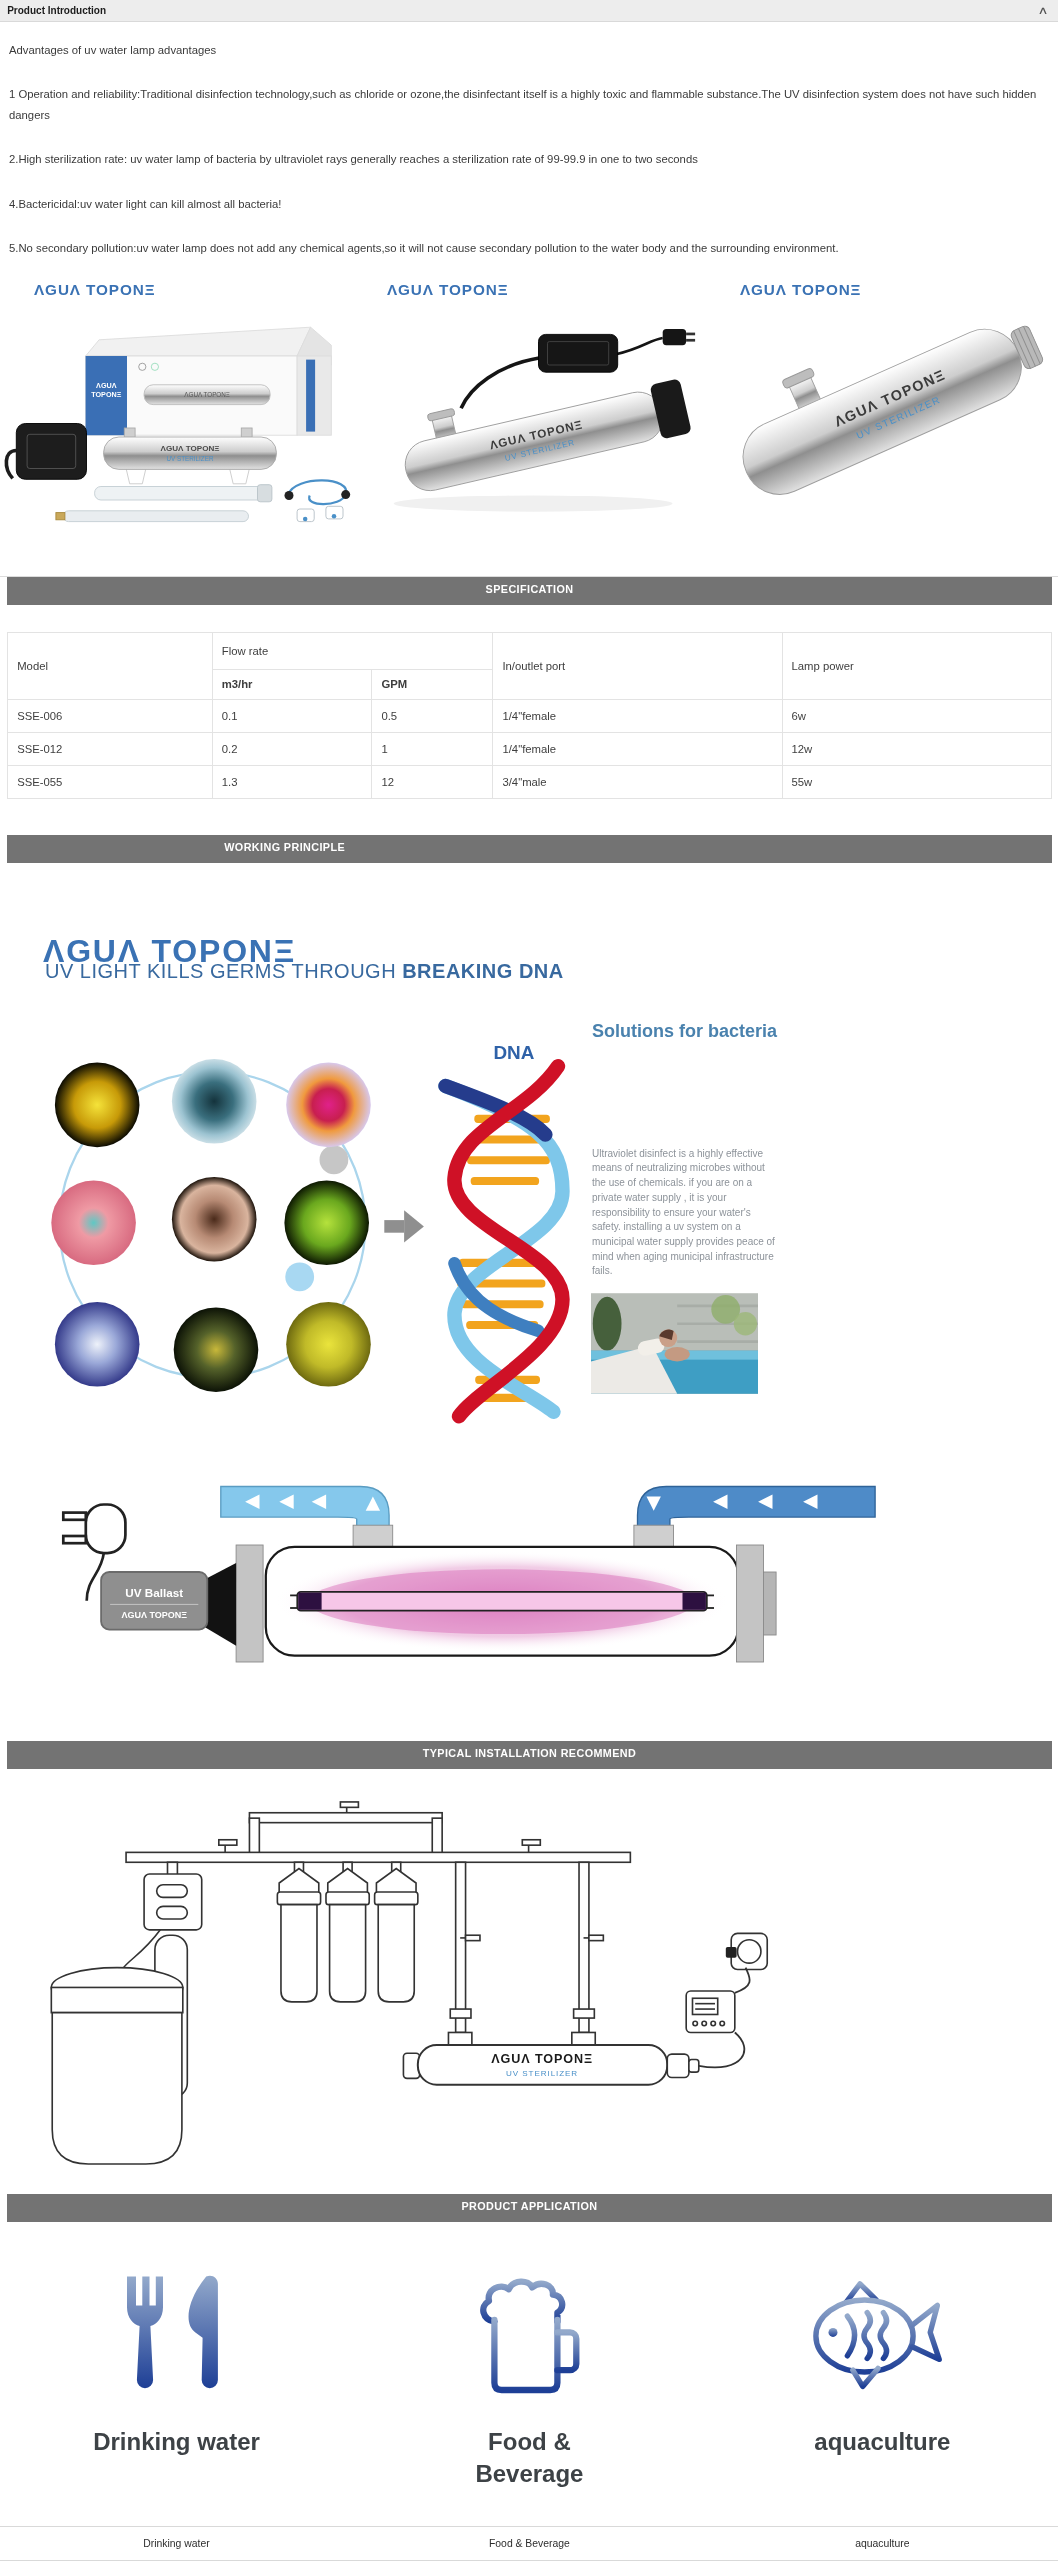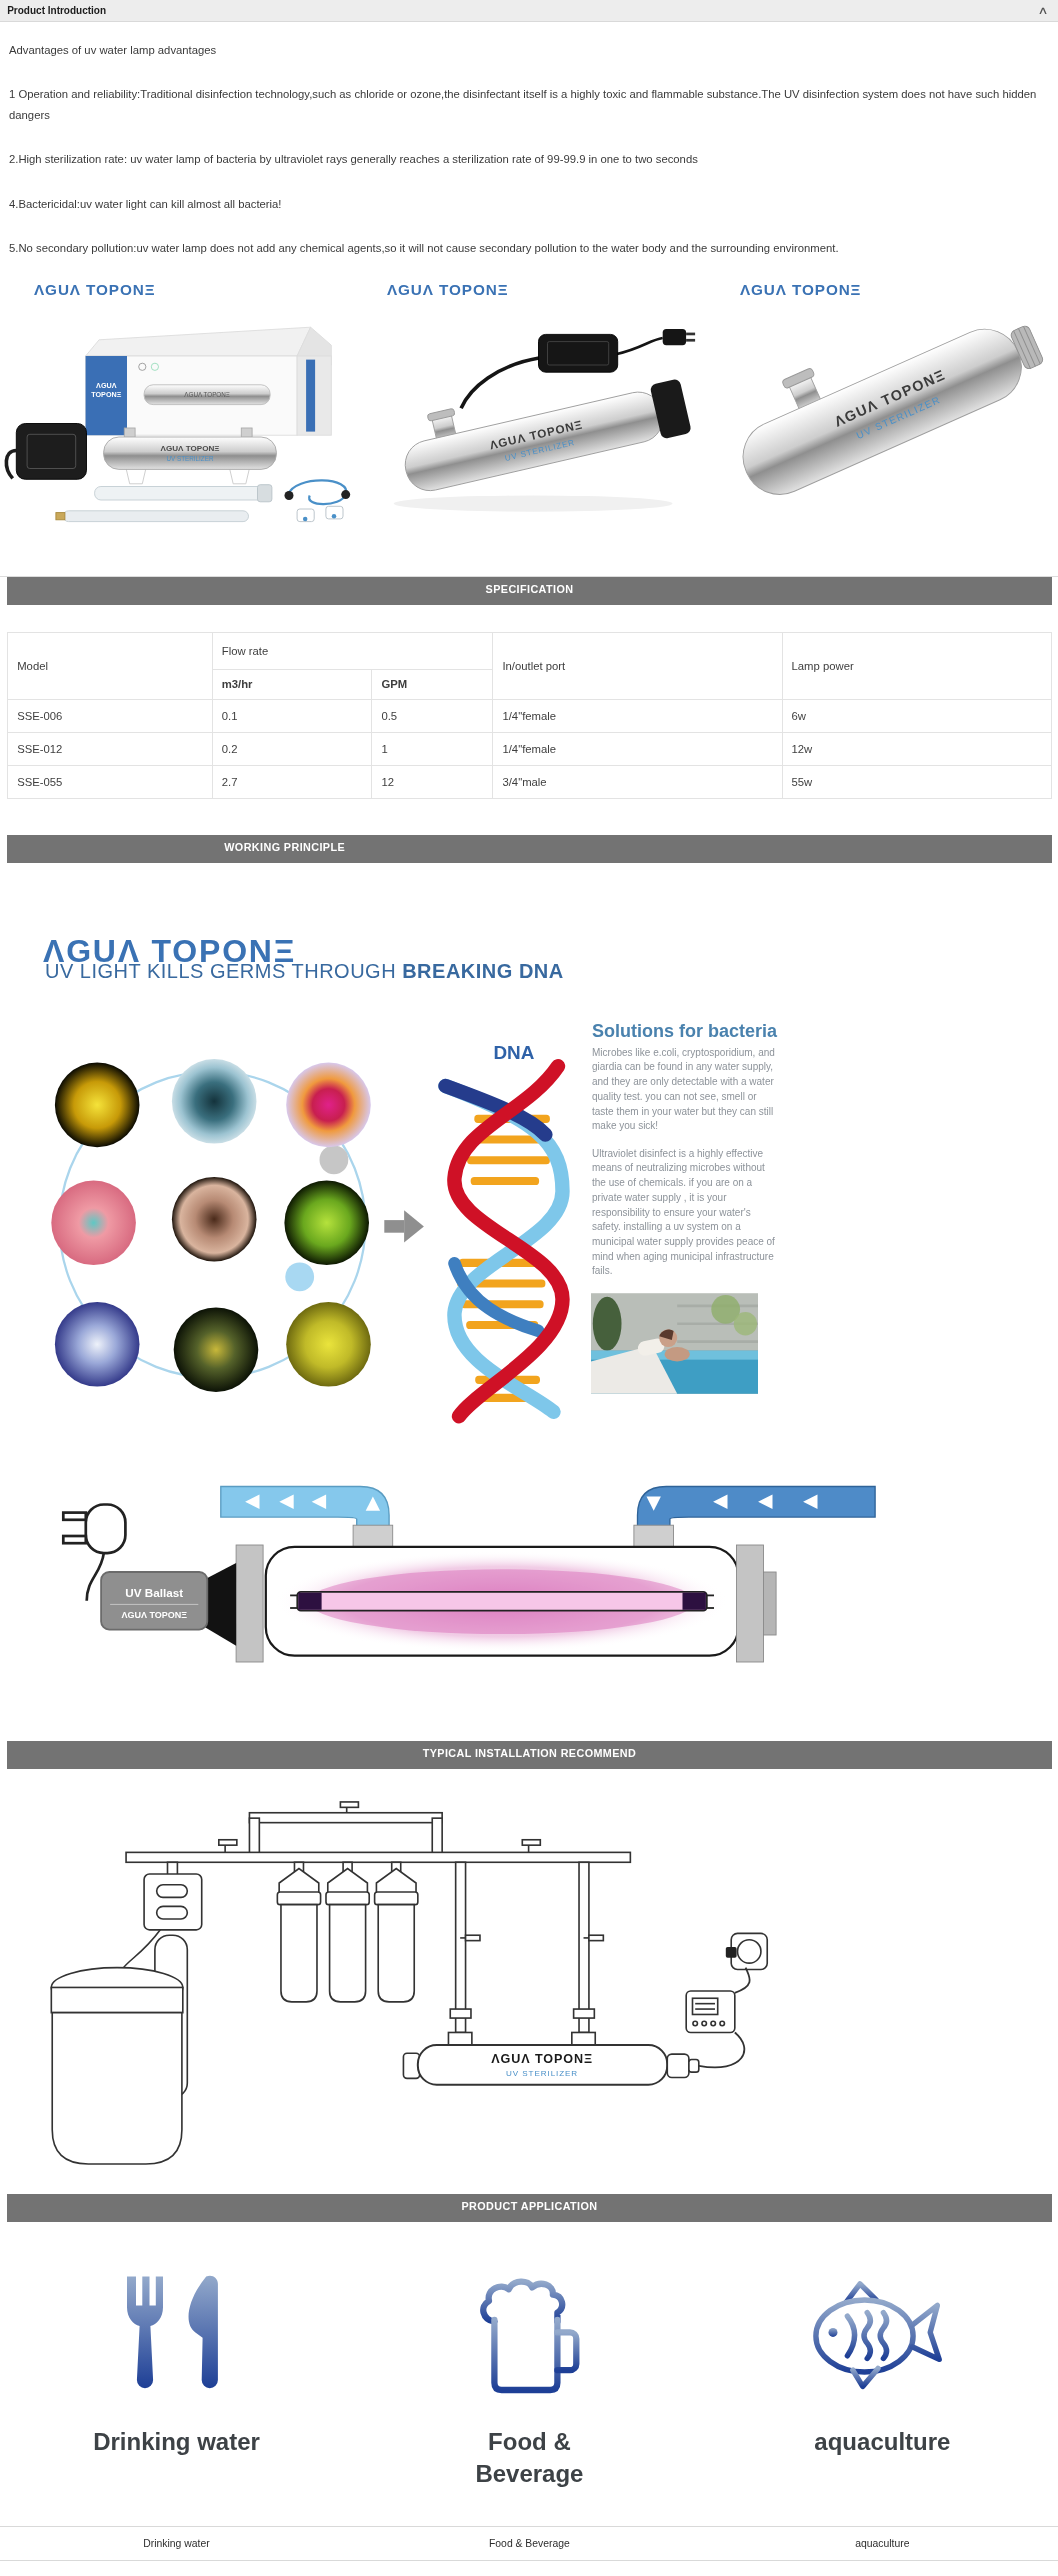--- a/index.html
+++ b/index.html
@@ -189,21 +189,21 @@
     </tr>
     <tr>
       <td>SSE-012</td>
       <td>0.2</td>
       <td>1</td>
       <td>1/4"female</td>
       <td>12w</td>
     </tr>
     <tr>
       <td>SSE-055</td>
-      <td>2.7</td>
+      <td>1.3</td>
       <td>12</td>
       <td>3/4"male</td>
       <td>55w</td>
     </tr>
   </tbody>
     </table>
 </div>
 
 <div class="bar left mt40">WORKING PRINCIPLE</div>
 
@@ -295,21 +295,20 @@
       </g>
       <path d="M455,60 C555,98 585,122 585,177 C585,232 470,257 465,312 C462,367 545,397 575,422" fill="none" stroke="#7ec7ea" stroke-width="16" stroke-linecap="round"></path>
       <path d="M455,60 C510,80 548,95 566,114" fill="none" stroke="#253c8c" stroke-width="16" stroke-linecap="round"></path>
       <path d="M465,257 C480,302 520,320 558,332" fill="none" stroke="#3f7fc0" stroke-width="14" stroke-linecap="round"></path>
       <path d="M580,38 C545,90 470,107 465,162 C460,217 585,242 585,297 C585,352 490,397 470,427" fill="none" stroke="#cf1126" stroke-width="16" stroke-linecap="round"></path>
     </g>
     <text x="531" y="30" font-size="21" font-weight="bold" fill="#2f62a8" text-anchor="middle">DNA</text>
   </svg>
 
   <div class="sol-title">Solutions for bacteria</div>
-  <div class="sol-p sol-p1">Microbes like e.coli, cryptosporidium, and giardia can be found in any water supply, and they are only detectable with a water quality test. you can not see, smell or taste them in your water but they can still make you sick!</div>
   <div class="sol-p sol-p2">Ultraviolet disinfect is a highly effective means of neutralizing microbes without the use of chemicals. if you are on a private water supply , it is your responsibility to ensure your water's safety. installing a uv system on a municipal water supply provides peace of mind when aging municipal infrastructure fails.</div>
 
   <svg class="pool" width="167" height="101" viewBox="0 0 186 112">
     <rect width="186" height="112" fill="#b9beb8"></rect>
     <line x1="96" y1="14" x2="186" y2="14" stroke="#a8ada7" stroke-width="3"></line>
     <line x1="96" y1="34" x2="186" y2="34" stroke="#a8ada7" stroke-width="3"></line>
     <line x1="96" y1="54" x2="186" y2="54" stroke="#a8ada7" stroke-width="3"></line>
     <ellipse cx="18" cy="34" rx="16" ry="30" fill="#46603c"></ellipse>
     <circle cx="150" cy="18" r="16" fill="#8fae6a" opacity="0.8"></circle>
     <circle cx="172" cy="34" r="13" fill="#9cb878" opacity="0.8"></circle>

